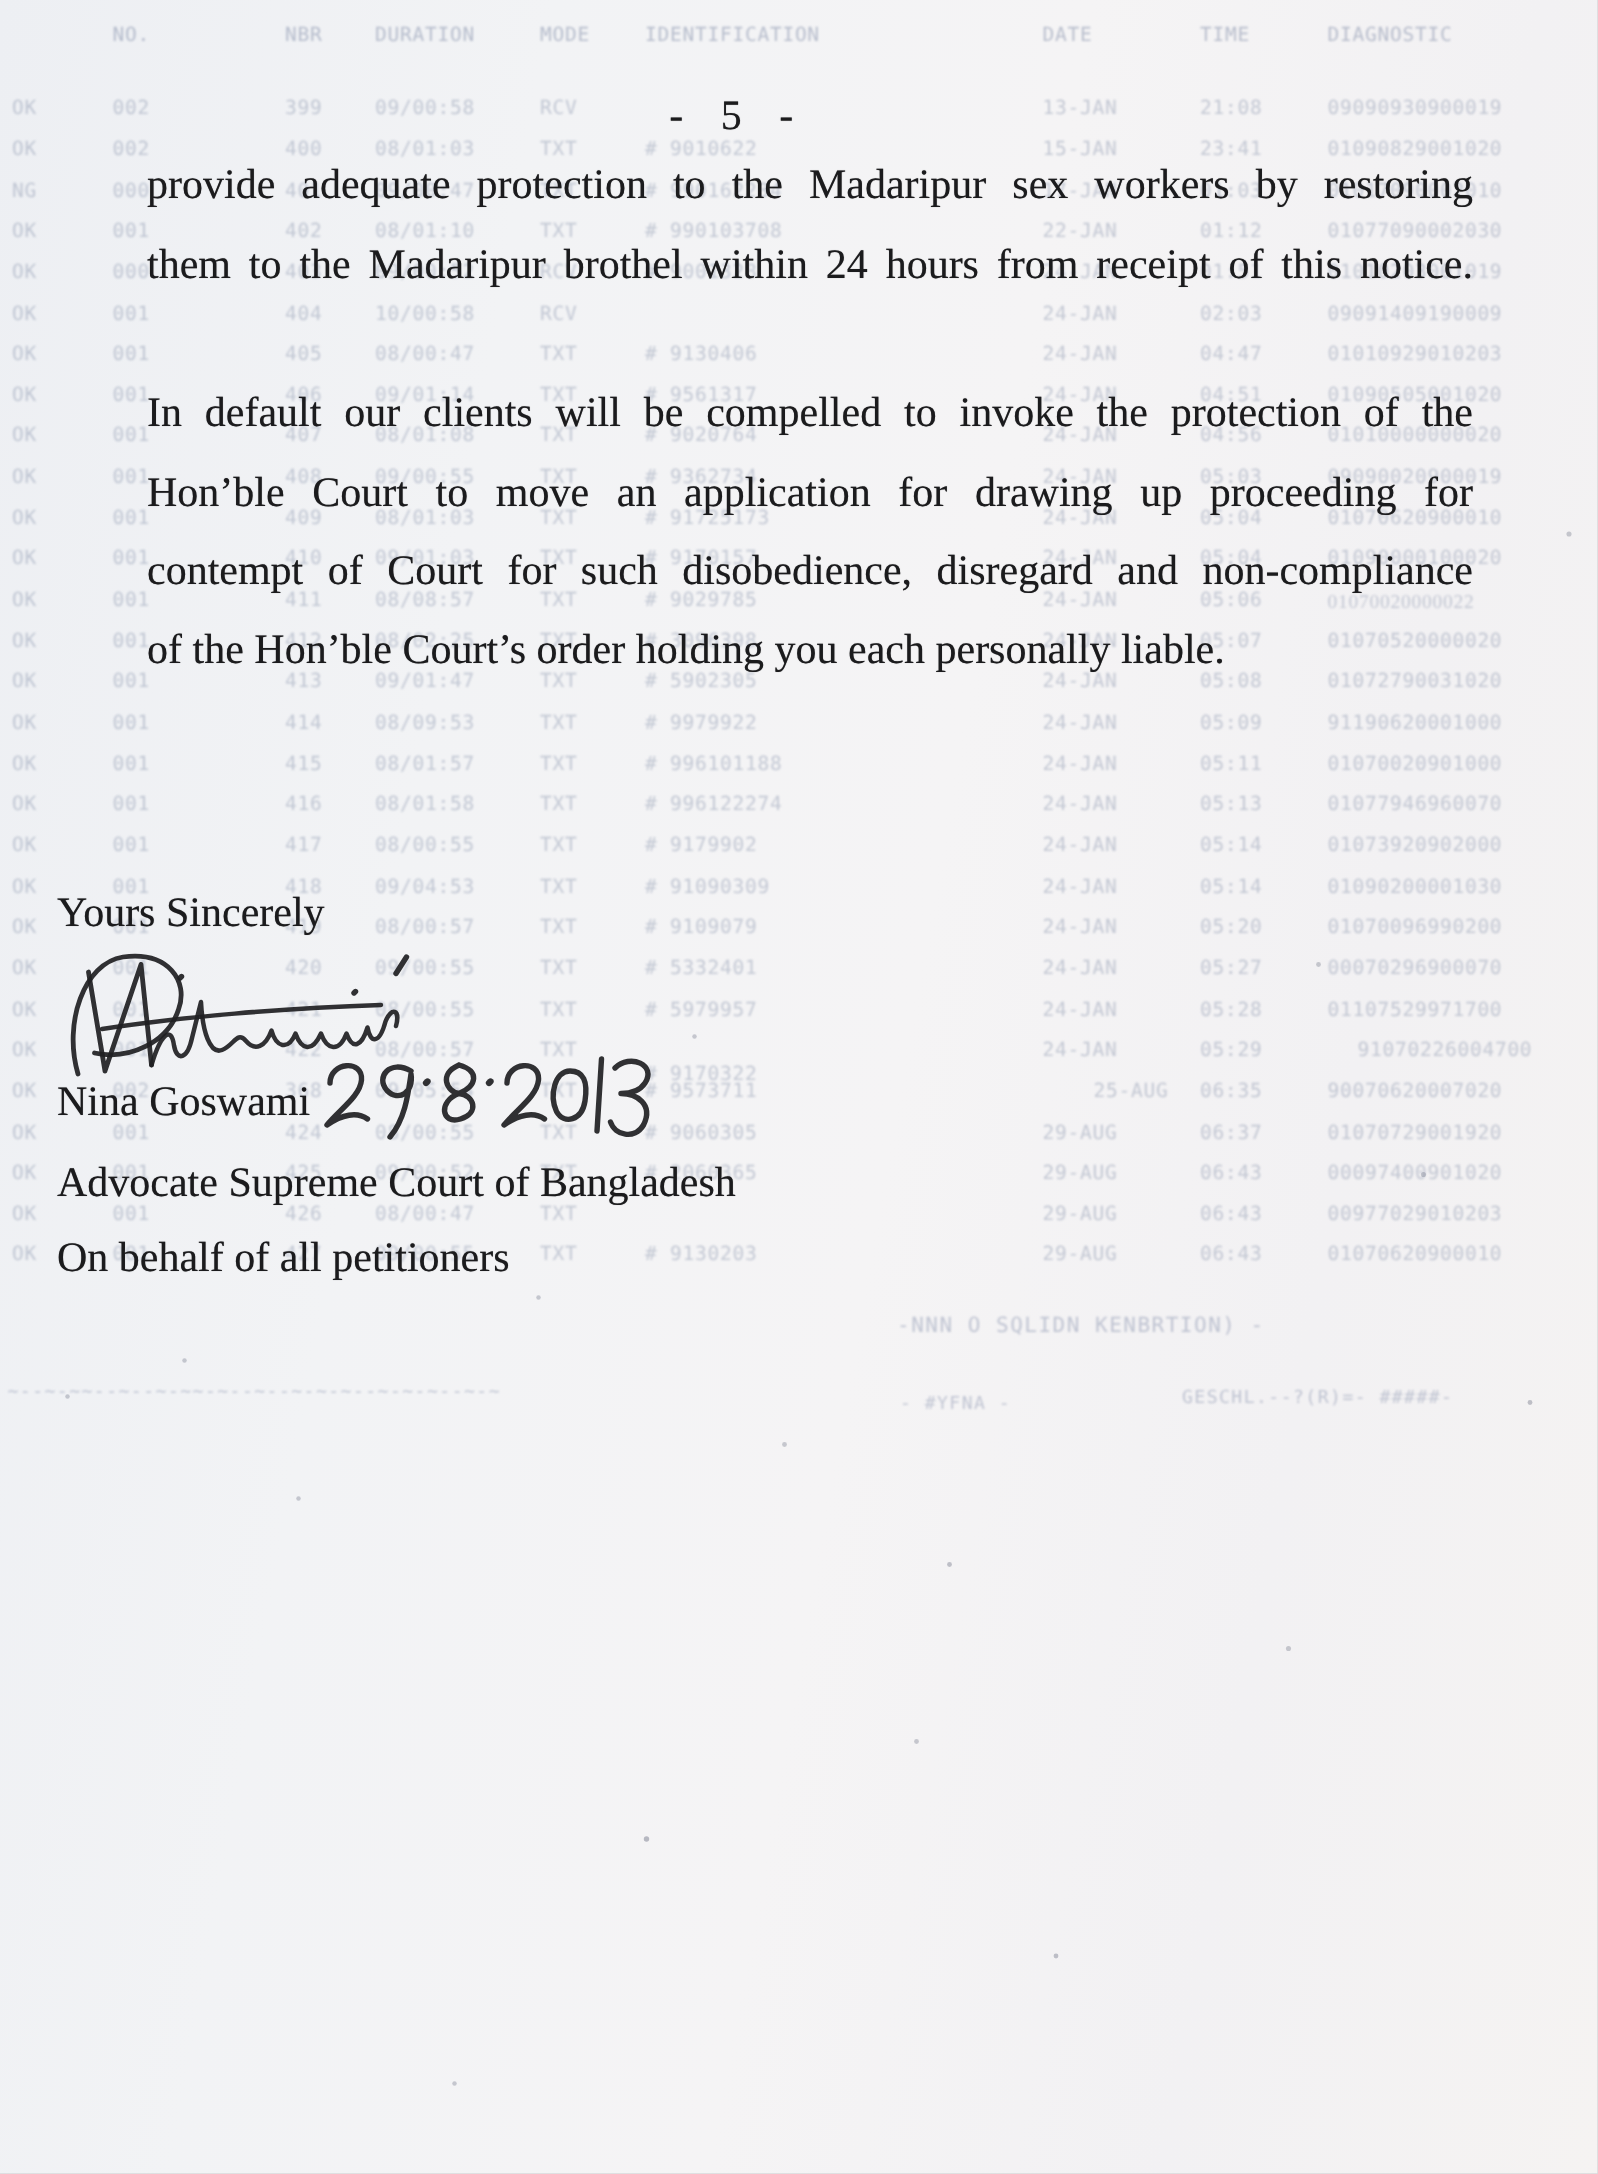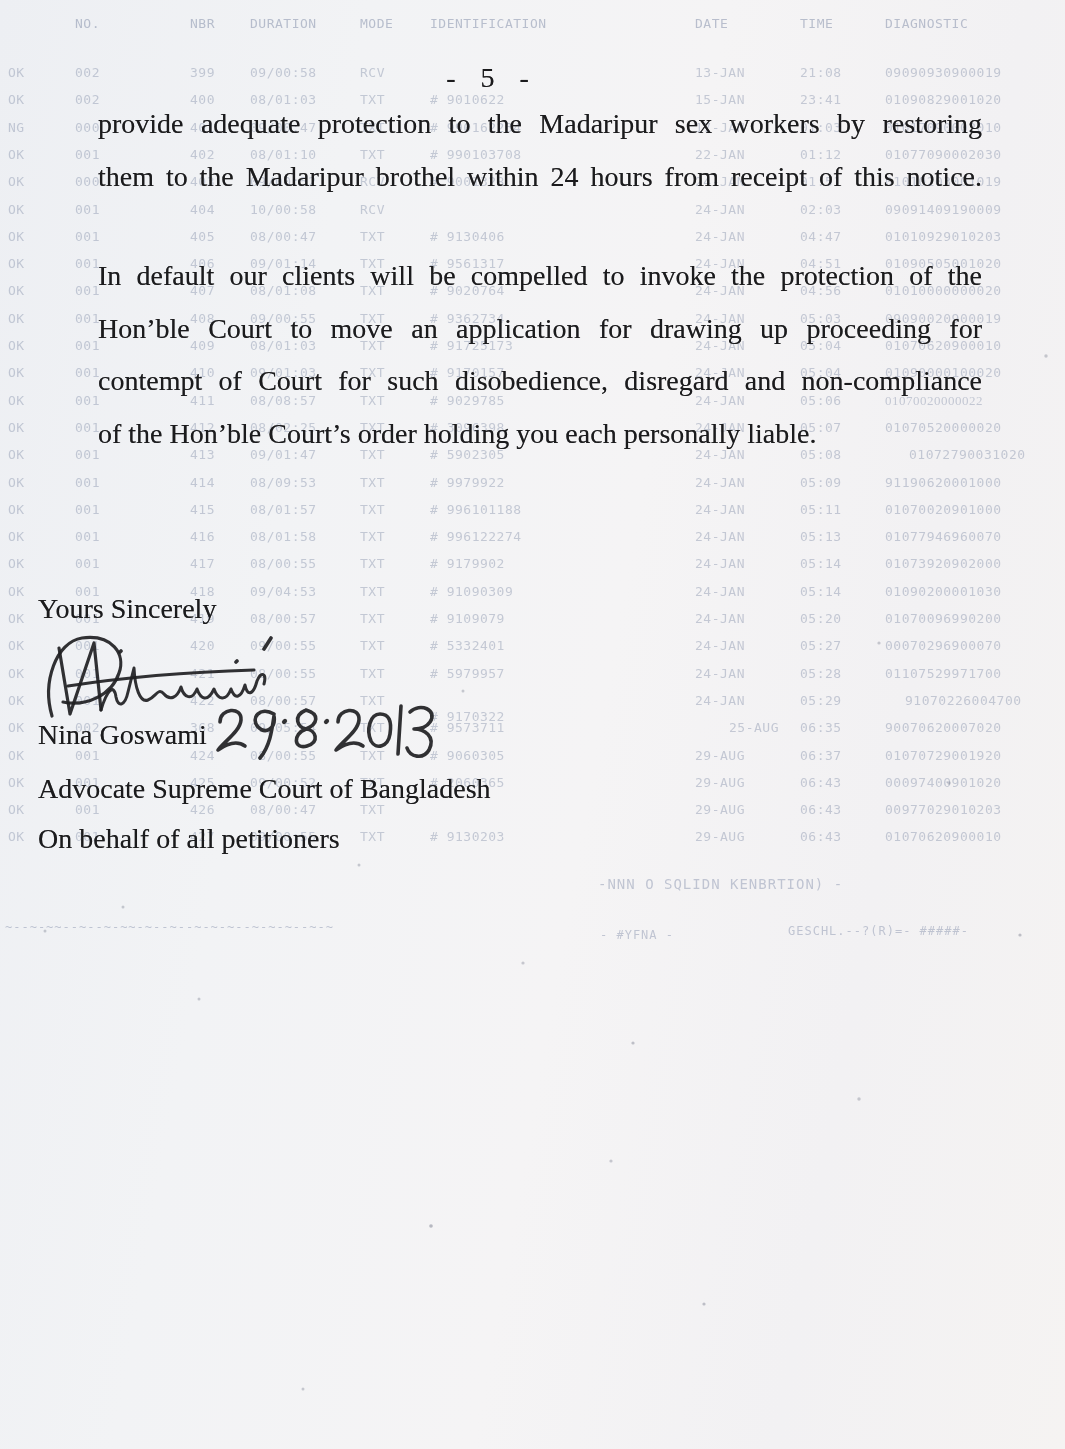--- a/index.html
+++ b/index.html
@@ -247,21 +247,21 @@
       </div>
       <div class="bleed-row" style="top: 447.2px;">
         <span style="left: 8px;">OK</span>
         <span style="left: 75px;">001</span>
         <span style="left: 190px;">413</span>
         <span style="left: 250px;">09/01:47</span>
         <span style="left: 360px;">TXT</span>
         <span style="left: 430px;"># 5902305</span>
         <span style="left: 695px;">24-JAN</span>
         <span style="left: 800px;">05:08</span>
-        <span style="left: 885px; margin-left: 24px;">01072790031020</span>
+        <span style="left: 885px;">01072790031020</span>
       </div>
       <div class="bleed-row" style="top: 474.5px;">
         <span style="left: 8px;">OK</span>
         <span style="left: 75px;">001</span>
         <span style="left: 190px;">414</span>
         <span style="left: 250px;">08/09:53</span>
         <span style="left: 360px;">TXT</span>
         <span style="left: 430px;"># 9979922</span>
         <span style="left: 695px;">24-JAN</span>
         <span style="left: 800px;">05:09</span>

